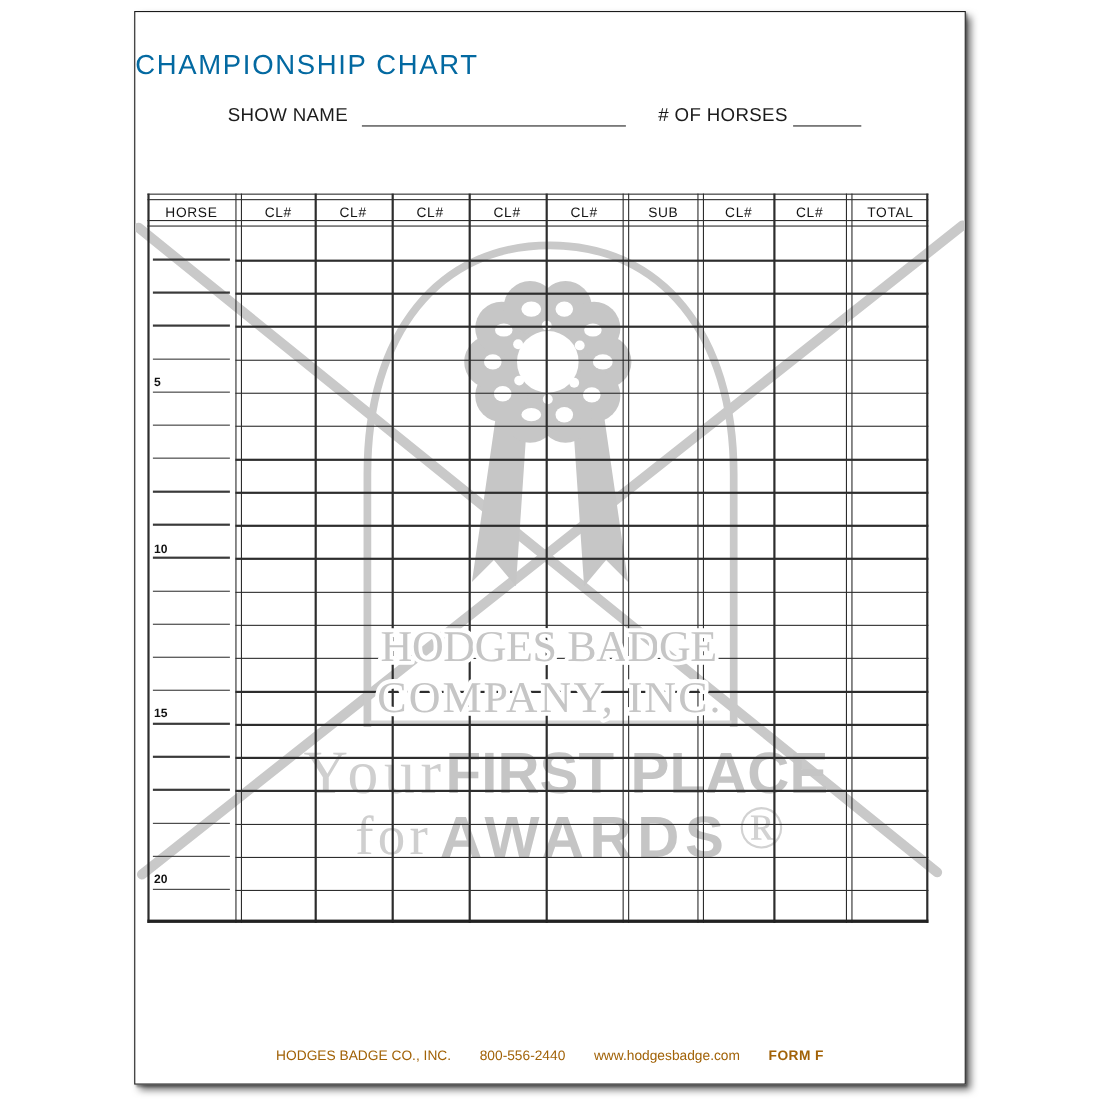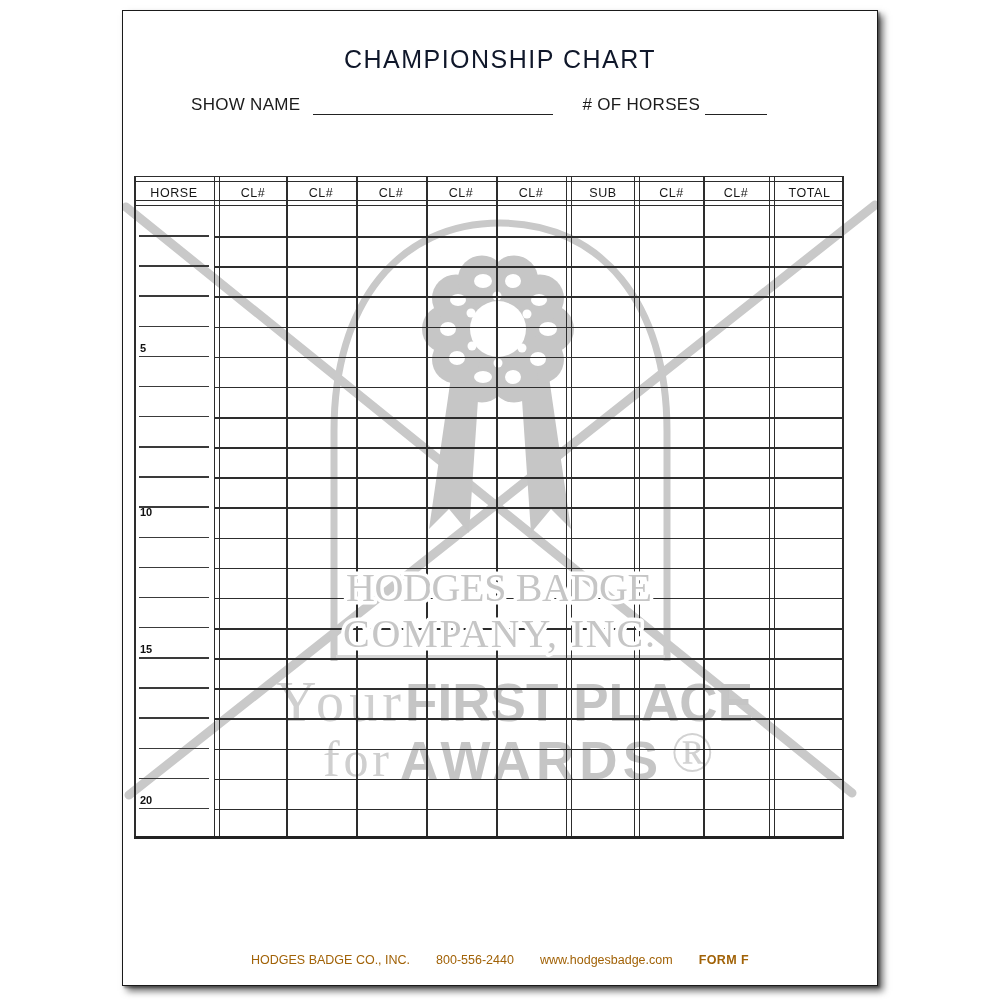--- a/index.html
+++ b/index.html
@@ -6,23 +6,23 @@
   #stage{position:relative;width:1000px;height:1000px;background:#ffffff;overflow:hidden;
          font-family:"Liberation Sans",sans-serif;color:#1b1b1b;}
   #page{position:absolute;left:122px;top:10px;width:754px;height:974px;background:#ffffff;
         border:1.5px solid #1a1a1a;box-shadow:5px 5px 7px rgba(0,0,0,0.60),2px 2px 2px rgba(0,0,0,0.35);}
   
   .wm{position:absolute;left:0;top:0;width:754px;height:974px;pointer-events:none;}
   #wm-back{z-index:1;}
   #wm-front{z-index:3;}
   
   #content{position:absolute;left:0;top:0;width:754px;height:974px;z-index:2;}
-  #page-title{position:absolute;left:0;top:34px;width:100%;text-align:center;
-              font-size:25px;letter-spacing:1.5px;color:#0f172a;}
-  .fieldrow{position:absolute;height:24px;font-size:17px;letter-spacing:0.3px;white-space:nowrap;}
+  #page-title{position:absolute;left:0;top:34px;width:100%;text-align:left;
+              font-size:25px;letter-spacing:1.5px;color:#0369a1;}
+  .fieldrow{position:absolute;height:24px;font-size:17px;letter-spacing:0.3px;white-space:nowrap;margin-left:16px;}
   .blank{display:inline-block;border-bottom:1.6px solid #222;height:18px;vertical-align:bottom;}
   .flabel{display:inline-block;vertical-align:bottom;}
   
   #grid{position:absolute;left:11px;top:165px;width:710px;height:663px;}
   .vline,.hline,.dline-v,.dline-h,.wline{position:absolute;box-sizing:border-box;}
   .vline{width:1.6px;background:#2d2d2d;top:0;height:663px;}
   .dline-v{width:6px;border-left:1.7px solid #2d2d2d;border-right:1.7px solid #2d2d2d;top:0;height:663px;}
   .hline{height:1.6px;background:#2d2d2d;}
   .dline-h{height:6px;border-top:1.7px solid #2d2d2d;border-bottom:1.7px solid #2d2d2d;left:0;width:710px;}
   .hline.thick{height:3px;background:#222;}
@@ -166,21 +166,21 @@
           <div class="th" style="left: 86px; width: 66px;">CL#</div>
           <div class="th" style="left: 152px; width: 70px;">CL#</div>
           <div class="th" style="left: 222px; width: 70px;">CL#</div>
           <div class="th" style="left: 292px; width: 70px;">CL#</div>
           <div class="th" style="left: 362px; width: 70px;">CL#</div>
           <div class="th" style="left: 438px; width: 62px;">SUB</div>
           <div class="th" style="left: 506px; width: 63px;">CL#</div>
           <div class="th" style="left: 569px; width: 66px;">CL#</div>
           <div class="th" style="left: 641px; width: 69px;">TOTAL</div>
           <div class="rowlabel" style="left: 6px; top: 165.71px;">5</div>
-          <div class="rowlabel" style="left: 6px; top: 330px;">10</div>
+          <div class="rowlabel" style="left: 6px; top: 318px;">10</div>
           <div class="rowlabel" style="left: 6px; top: 467.13px;">15</div>
           <div class="rowlabel" style="left: 6px; top: 617.84px;">20</div>
         </div>
 
 
 
       <div id="footer">
         <span>HODGES BADGE CO., INC.</span>
         <span>800-556-2440</span>
         <span>www.hodgesbadge.com</span>

